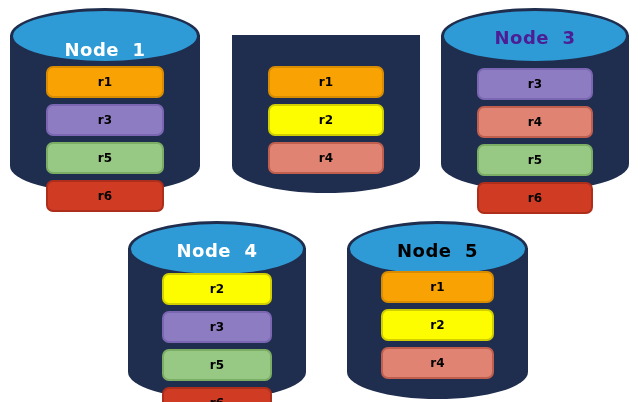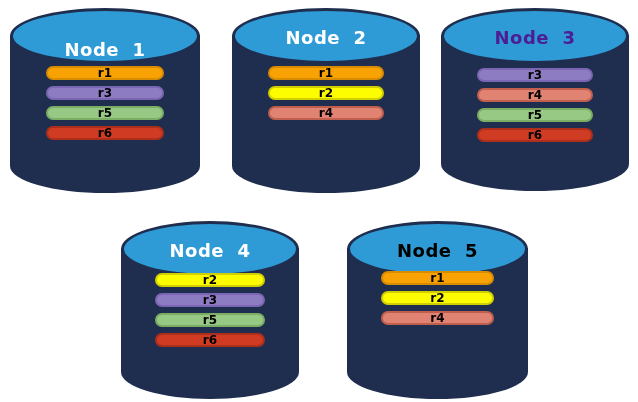--- a/index.html
+++ b/index.html
@@ -53,21 +53,21 @@
   .bars {
     position: absolute;
     left: 19%;
     right: 19%;
     z-index: 3;
     display: flex;
     flex-direction: column;
     gap: 6px;
   }
   .bar {
-    height: 14px;
+    height: 32px;
     box-sizing: border-box;
     border: 2px solid;
     border-radius: 7px;
     display: flex;
     align-items: center;
     justify-content: center;
     font-weight: bold;
     font-size: 12px;
     color: #000000;
     line-height: 1;
@@ -84,42 +84,39 @@
       </div>
       <div class="bars" style="top: 58px;">
         <div class="bar" style="background: rgb(249, 162, 4); border-color: rgb(216, 140, 0); color: rgb(0, 0, 0);">r1</div>
         <div class="bar" style="background: rgb(142, 124, 195); border-color: rgb(122, 102, 179); color: rgb(0, 0, 0);">r3</div>
         <div class="bar" style="background: rgb(151, 200, 132); border-color: rgb(123, 174, 100); color: rgb(0, 0, 0);">r5</div>
         <div class="bar" style="background: rgb(208, 59, 36); border-color: rgb(173, 46, 26); color: rgb(0, 0, 0);">r6</div>
       </div>
     </div>
     <div class="cylinder" style="left: 232px; top: 8px; width: 188px; height: 185px; --body: #1f2e4e; --topfill: #2f9bd6;">
       <div class="cyl-body"></div>
-      <div class="cyl-top">
-        <span class="node-label" style="color: rgb(255, 255, 255);">Node  2</span>
-      </div>
       <div class="bars" style="top: 58px;">
         <div class="bar" style="background: rgb(249, 162, 4); border-color: rgb(216, 140, 0); color: rgb(0, 0, 0);">r1</div>
         <div class="bar" style="background: rgb(253, 253, 0); border-color: rgb(210, 207, 0); color: rgb(0, 0, 0);">r2</div>
         <div class="bar" style="background: rgb(224, 131, 115); border-color: rgb(192, 95, 78); color: rgb(0, 0, 0);">r4</div>
       </div>
     </div>
     <div class="cylinder" style="left: 441px; top: 8px; width: 188px; height: 183px; --body: #1f2e4e; --topfill: #2f9bd6;">
       <div class="cyl-body"></div>
       <div class="cyl-top">
         <span class="node-label" style="color: #4c1d95;">Node  3</span>
       </div>
       <div class="bars" style="top: 60px;">
         <div class="bar" style="background: rgb(142, 124, 195); border-color: rgb(122, 102, 179); color: rgb(0, 0, 0);">r3</div>
         <div class="bar" style="background: rgb(224, 131, 115); border-color: rgb(192, 95, 78); color: rgb(0, 0, 0);">r4</div>
         <div class="bar" style="background: rgb(151, 200, 132); border-color: rgb(123, 174, 100); color: rgb(0, 0, 0);">r5</div>
         <div class="bar" style="background: rgb(208, 59, 36); border-color: rgb(173, 46, 26); color: rgb(0, 0, 0);">r6</div>
       </div>
     </div>
-    <div class="cylinder" style="left: 121px; top: 221px; width: 178px; height: 178px; --body: #1f2e4e; --topfill: #2f9bd6;">
+    <div class="cylinder" style="left: 128px; top: 221px; width: 178px; height: 178px; --body: #1f2e4e; --topfill: #2f9bd6;">
       <div class="cyl-body"></div>
       <div class="cyl-top">
         <span class="node-label" style="color: rgb(255, 255, 255);">Node  4</span>
       </div>
       <div class="bars" style="top: 52px;">
         <div class="bar" style="background: rgb(253, 253, 0); border-color: rgb(210, 207, 0); color: rgb(0, 0, 0);">r2</div>
         <div class="bar" style="background: rgb(142, 124, 195); border-color: rgb(122, 102, 179); color: rgb(0, 0, 0);">r3</div>
         <div class="bar" style="background: rgb(151, 200, 132); border-color: rgb(123, 174, 100); color: rgb(0, 0, 0);">r5</div>
         <div class="bar" style="background: rgb(208, 59, 36); border-color: rgb(173, 46, 26); color: rgb(0, 0, 0);">r6</div>
       </div>

